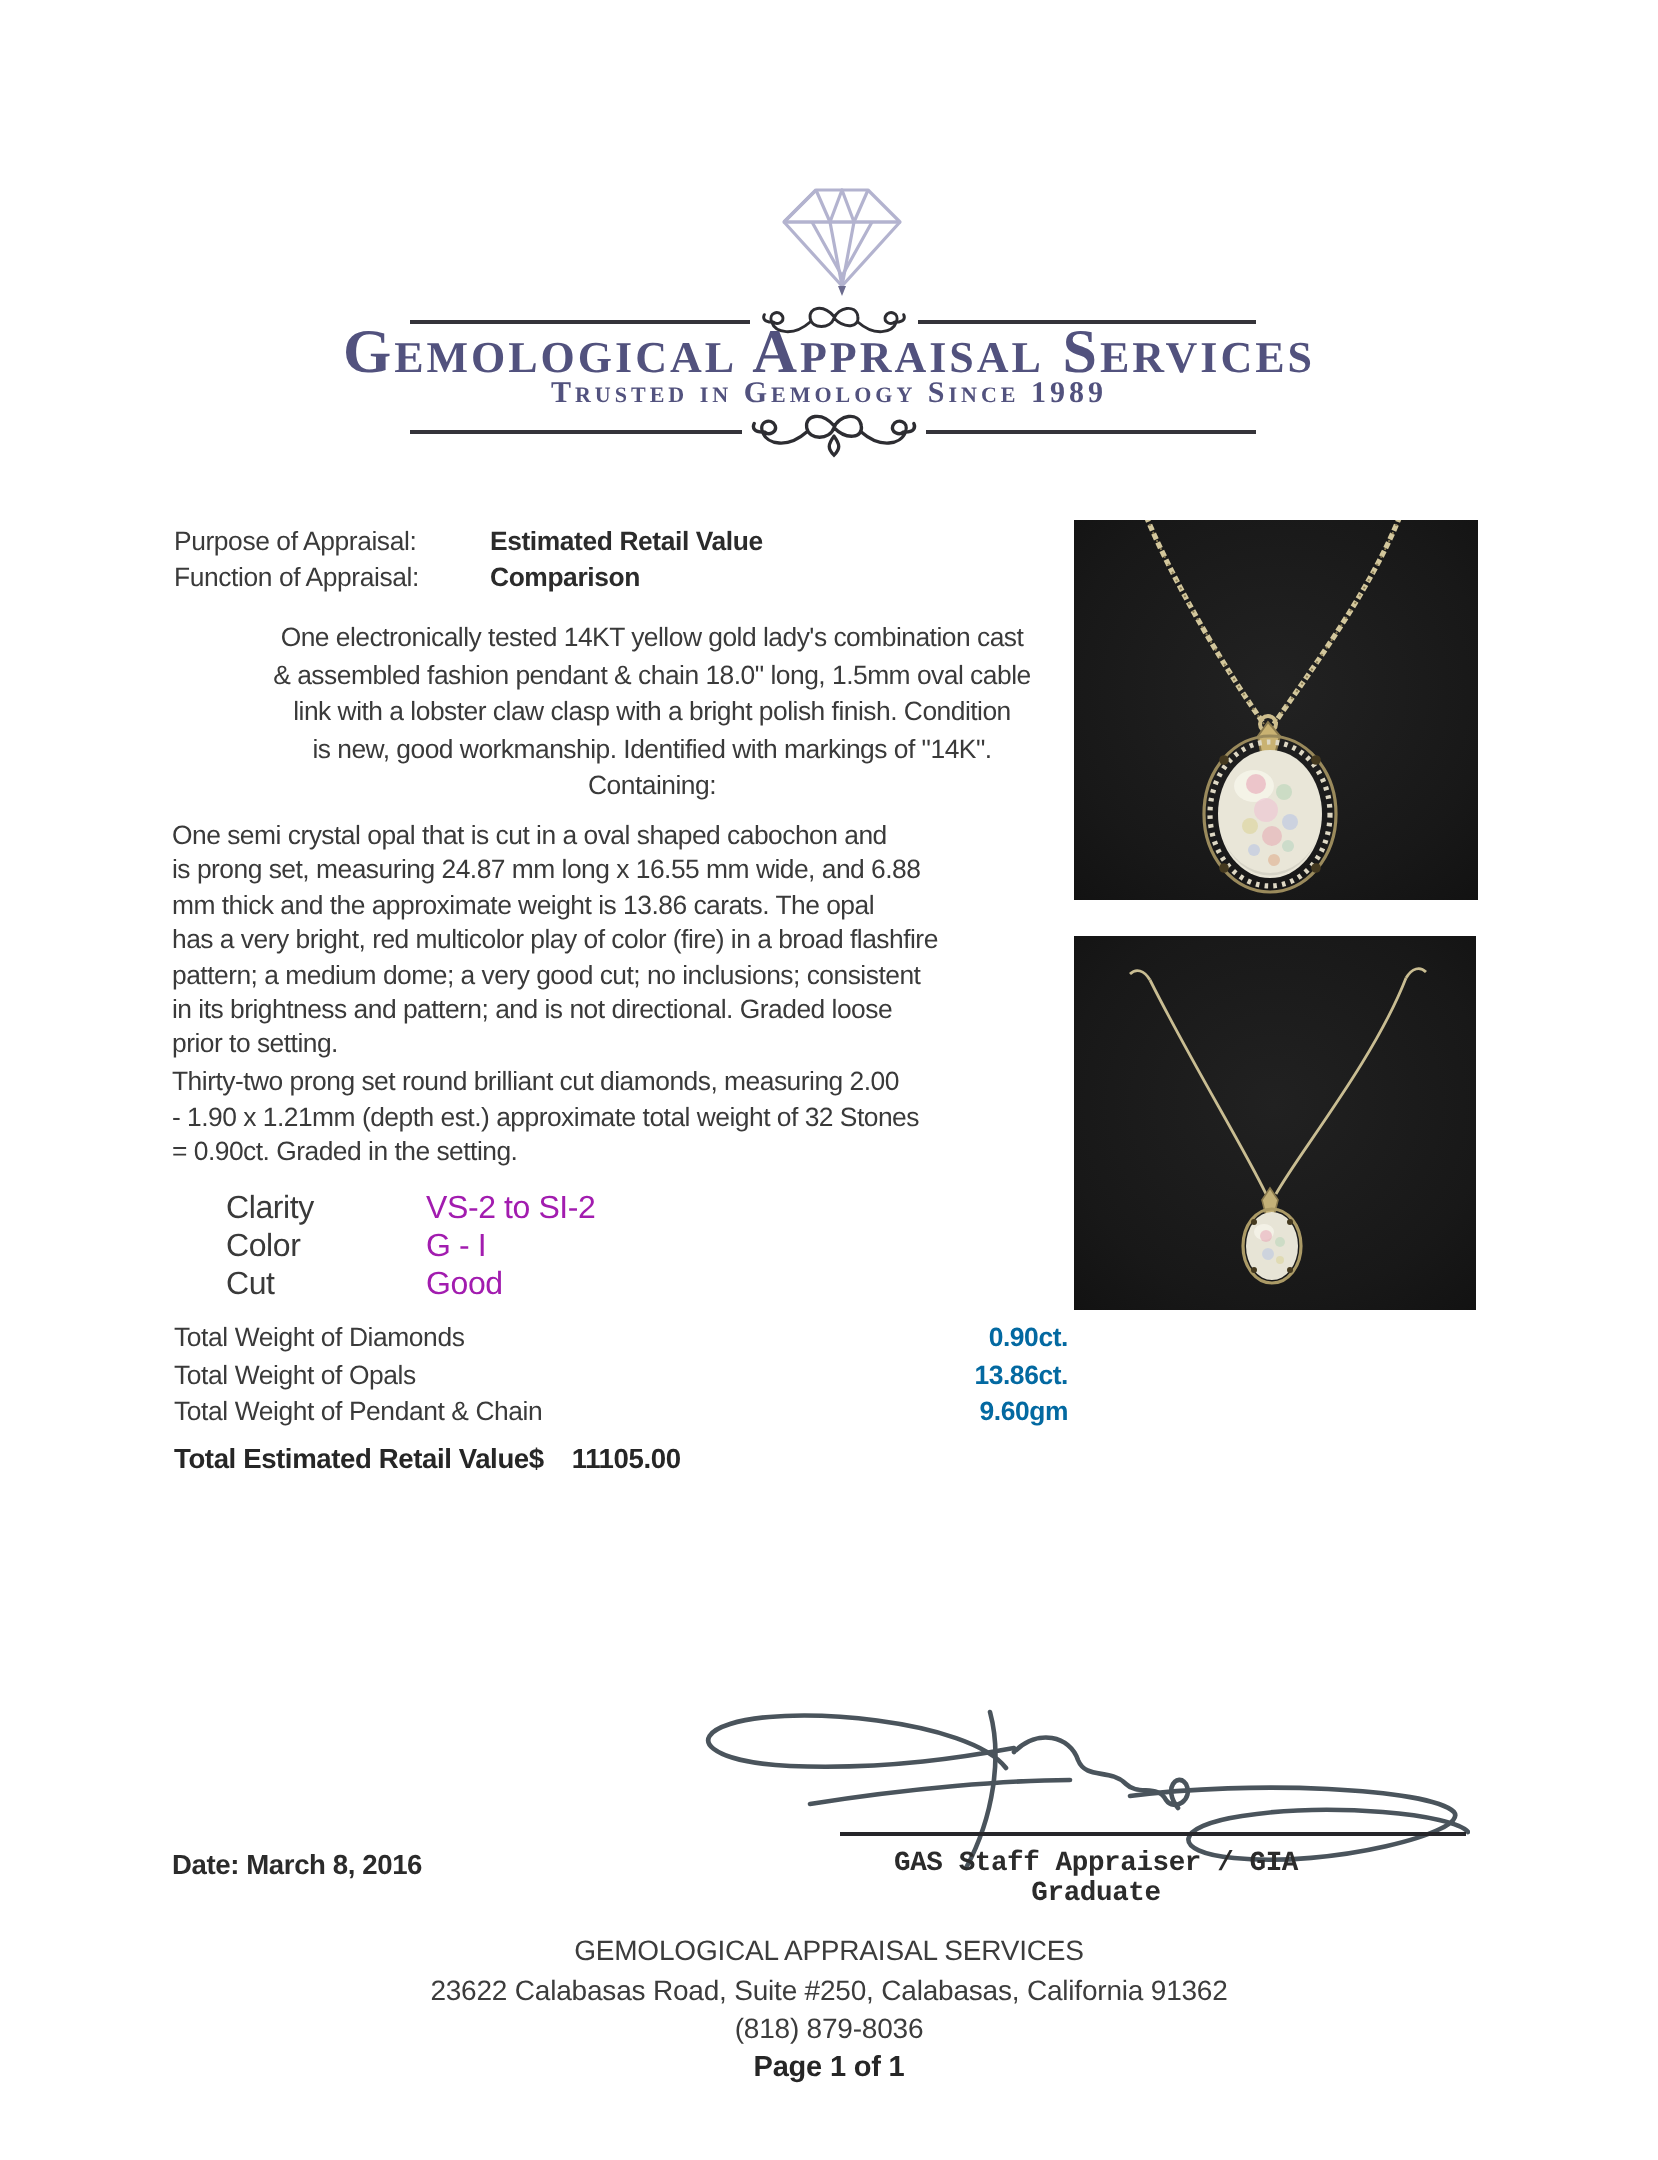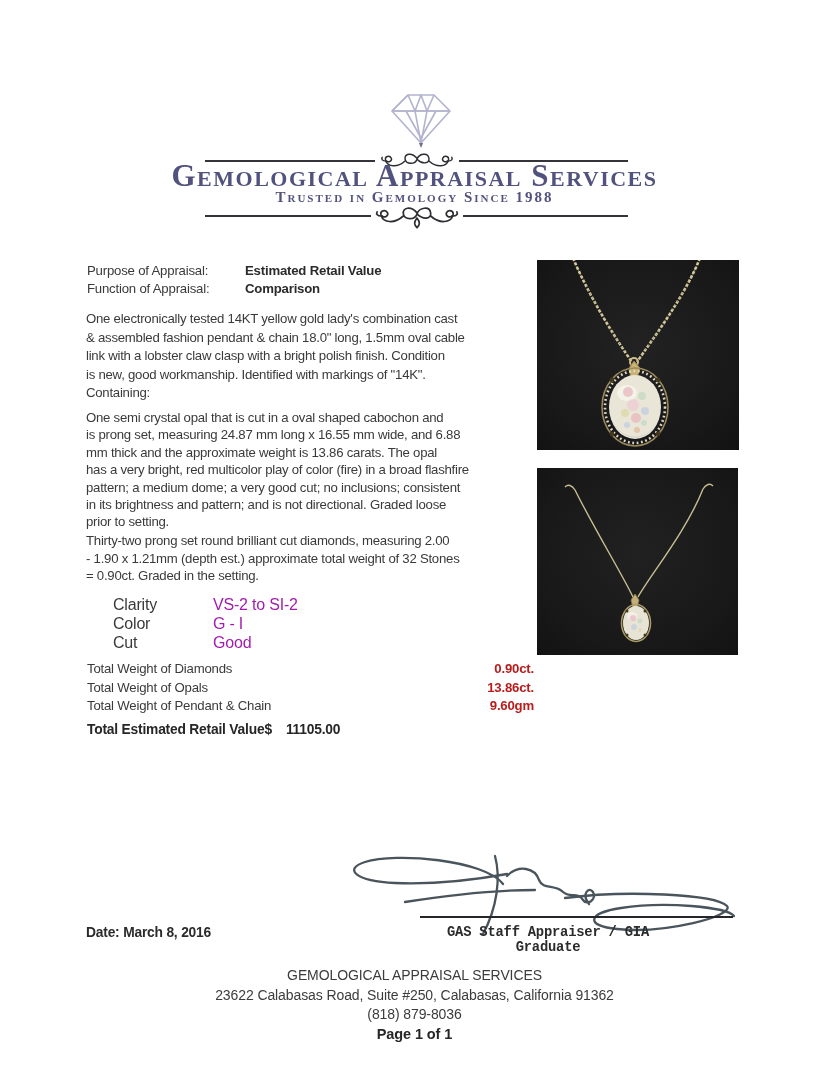--- a/index.html
+++ b/index.html
@@ -37,30 +37,30 @@
   
   .meta{position:absolute;left:87px;top:262px;font-size:13.2px;letter-spacing:-0.2px;line-height:18px;}
   .meta-row{display:flex;}
   .meta-label{width:158px;}
   .meta-value{font-weight:bold;color:#2b2b2b;}
   .para{
     position:absolute;left:86px;width:480px;
     font-size:13.2px;letter-spacing:-0.25px;color:#3a3a3a;
     white-space:pre-line;
   }
-  .para1{top:310px;line-height:18.6px;}
+  .para1{top:310px;line-height:18.6px;text-align:center;}
   .para2{top:409px;line-height:17.4px;}
   .para3{top:532px;line-height:17.5px;}
   .grading{position:absolute;left:113px;top:595px;font-size:16px;letter-spacing:-0.2px;line-height:19px;}
   .grading-row{display:flex;}
   .grading-label{width:100px;}
   .grading-value{font-weight:normal;color:#a21caf;}
   .weights{position:absolute;left:87px;top:660px;width:447px;font-size:13.2px;letter-spacing:-0.2px;line-height:18.5px;}
   .weights-row{display:flex;justify-content:space-between;}
-  .weights-value{font-weight:bold;color:#b91c1c;}
+  .weights-value{font-weight:bold;color:#0369a1;}
   .total-row{
     position:absolute;left:87px;top:722px;width:650px;
     display:flex;justify-content:flex-start;
     font-size:13.8px;font-weight:bold;color:#262626;letter-spacing:-0.2px;
   }
   .total-value{display:flex;gap:14px;}
   
   .photo1{position:absolute;left:537px;top:260px;}
   .photo2{position:absolute;left:537px;top:468px;}
   
@@ -108,21 +108,21 @@
         <path d="M27,12 C18,20 8,18 6,12 C4,7 10,5 12,9 C13,12 9,14 7,12"></path>
         <path d="M53,12 C62,20 72,18 74,12 C76,7 70,5 68,9 C67,12 71,14 73,12"></path>
         <path d="M6,12 C2,12 1,10 2,8"></path>
         <path d="M74,12 C78,12 79,10 78,8"></path>
       </g>
     </svg>
     <div class="seg"></div>
   </div>
 
   <h1 class="title">Gemological Appraisal Services</h1>
-  <div class="tagline">Trusted in Gemology Since 1988</div>
+  <div class="tagline">Trusted in Gemology Since 1989</div>
 
   <div class="hrule bottom">
     <div class="seg"></div>
     <svg class="flourish" width="84" height="26" viewBox="0 0 80 24">
       <g fill="none" stroke="#2d2d32" stroke-width="1.6" stroke-linecap="round">
         <path d="M40,9 C34,2 26,4 27,10 C28,16 38,16 40,10 C42,4 52,2 53,9 C54,15 46,16 40,10"></path>
         <path d="M27,12 C18,20 8,18 6,12 C4,7 10,5 12,9 C13,12 9,14 7,12"></path>
         <path d="M53,12 C62,20 72,18 74,12 C76,7 70,5 68,9 C67,12 71,14 73,12"></path>
         <path d="M6,12 C2,12 1,10 2,8"></path>
         <path d="M74,12 C78,12 79,10 78,8"></path>

